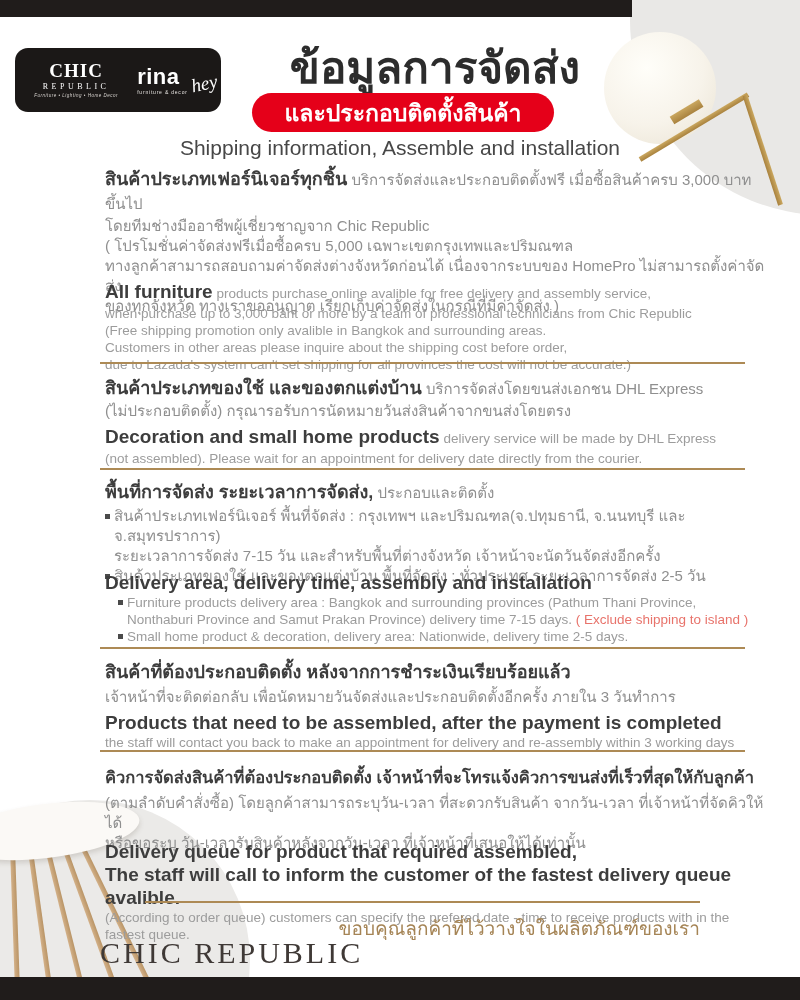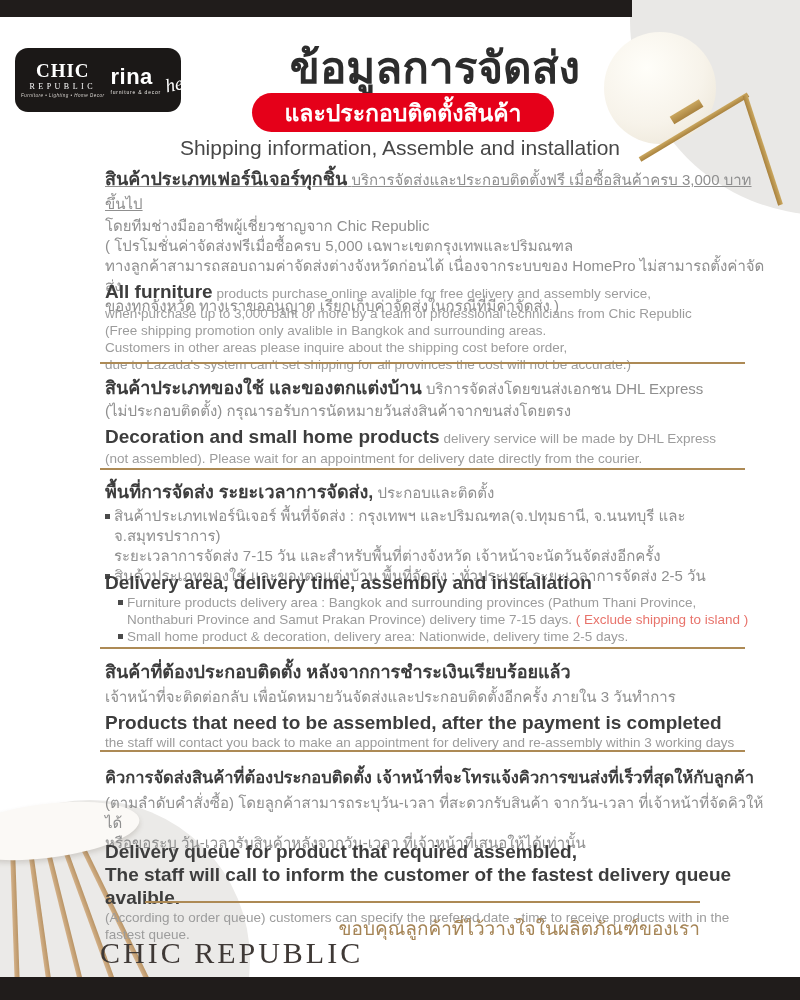--- a/index.html
+++ b/index.html
@@ -23,21 +23,21 @@
 
   
   .bl-circle{position:absolute;left:-70px;top:800px;width:320px;height:320px;border-radius:50%;
     background:#ebeae8;z-index:0;}
   .stool-leg{position:absolute;width:5px;height:165px;background:linear-gradient(90deg,#d3b189,#b99465);
     transform-origin:top center;z-index:1;}
   .stool-top{position:absolute;left:-48px;top:804px;width:188px;height:54px;border-radius:50%;
     background:#fbf9f6;box-shadow:0 3px 5px rgba(90,80,60,.18);transform:rotate(-7deg);z-index:2;}
 
   
-  .logo-box{position:absolute;left:15px;top:48px;width:166px;height:64px;background:#1b1817;border-radius:13px;
+  .logo-box{position:absolute;left:15px;top:48px;width:206px;height:64px;background:#1b1817;border-radius:13px;
     display:flex;align-items:center;justify-content:space-evenly;z-index:6;color:#fff;}
   .chic-logo{text-align:center;line-height:1;}
   .chic-name{font-family:"Liberation Serif","DejaVu Serif",serif;font-size:19px;font-weight:bold;letter-spacing:1px;}
   .chic-sub{font-family:"Liberation Serif","DejaVu Serif",serif;font-size:8px;letter-spacing:3.5px;margin-top:3px;}
   .chic-tag{font-size:4.5px;letter-spacing:.5px;margin-top:3px;color:#d8d4d0;font-style:italic;}
   .rina-logo{position:relative;text-align:left;line-height:1;padding-right:14px;}
   .rina-name{font-size:22px;font-weight:bold;letter-spacing:.5px;}
   .rina-sub{font-size:5px;letter-spacing:.8px;margin-top:2px;color:#e7e4e1;}
   .rina-script{position:absolute;right:-16px;top:8px;font-family:"Liberation Serif","DejaVu Serif",serif;
     font-style:italic;font-size:19px;transform:rotate(-12deg);}
@@ -101,21 +101,21 @@
       <div class="rina-sub">furniture &amp; decor</div>
       <div class="rina-script">hey</div>
     </div>
   </div>
 
   <div class="page-title">ข้อมูลการจัดส่ง</div>
   <div class="subtitle-badge" style="background:#e50019;">และประกอบติดตั้งสินค้า</div>
   <div class="subtitle-en">Shipping information, Assemble and installation</div>
 
   <div class="sec" style="top:168px;">
-    <div class="th-line" style="line-height:24px;text-decoration:underline;">
+    <div class="th-line" style="line-height:24px;">
       <span class="th-lead">สินค้าประเภทเฟอร์นิเจอร์ทุกชิ้น</span>
       <span class="th-rest">บริการจัดส่งและประกอบติดตั้งฟรี เมื่อซื้อสินค้าครบ 3,000 บาทขึ้นไป</span>
     </div>
     <div class="th-line">โดยทีมช่างมืออาชีพผู้เชี่ยวชาญจาก Chic Republic</div>
     <div class="th-line">( โปรโมชั่นค่าจัดส่งฟรีเมื่อซื้อครบ 5,000 เฉพาะเขตกรุงเทพและปริมณฑล</div>
     <div class="th-line">ทางลูกค้าสามารถสอบถามค่าจัดส่งต่างจังหวัดก่อนได้ เนื่องจากระบบของ HomePro ไม่สามารถตั้งค่าจัดส่ง</div>
     <div class="th-line">ของทุกจังหวัด ทางเราขออนุญาต เรียกเก็บค่าจัดส่งในกรณีที่มีค่าจัดส่ง )</div>
   </div>
   <div class="sec" style="top:280px;">
     <div class="en-line" style="line-height:23px;">

